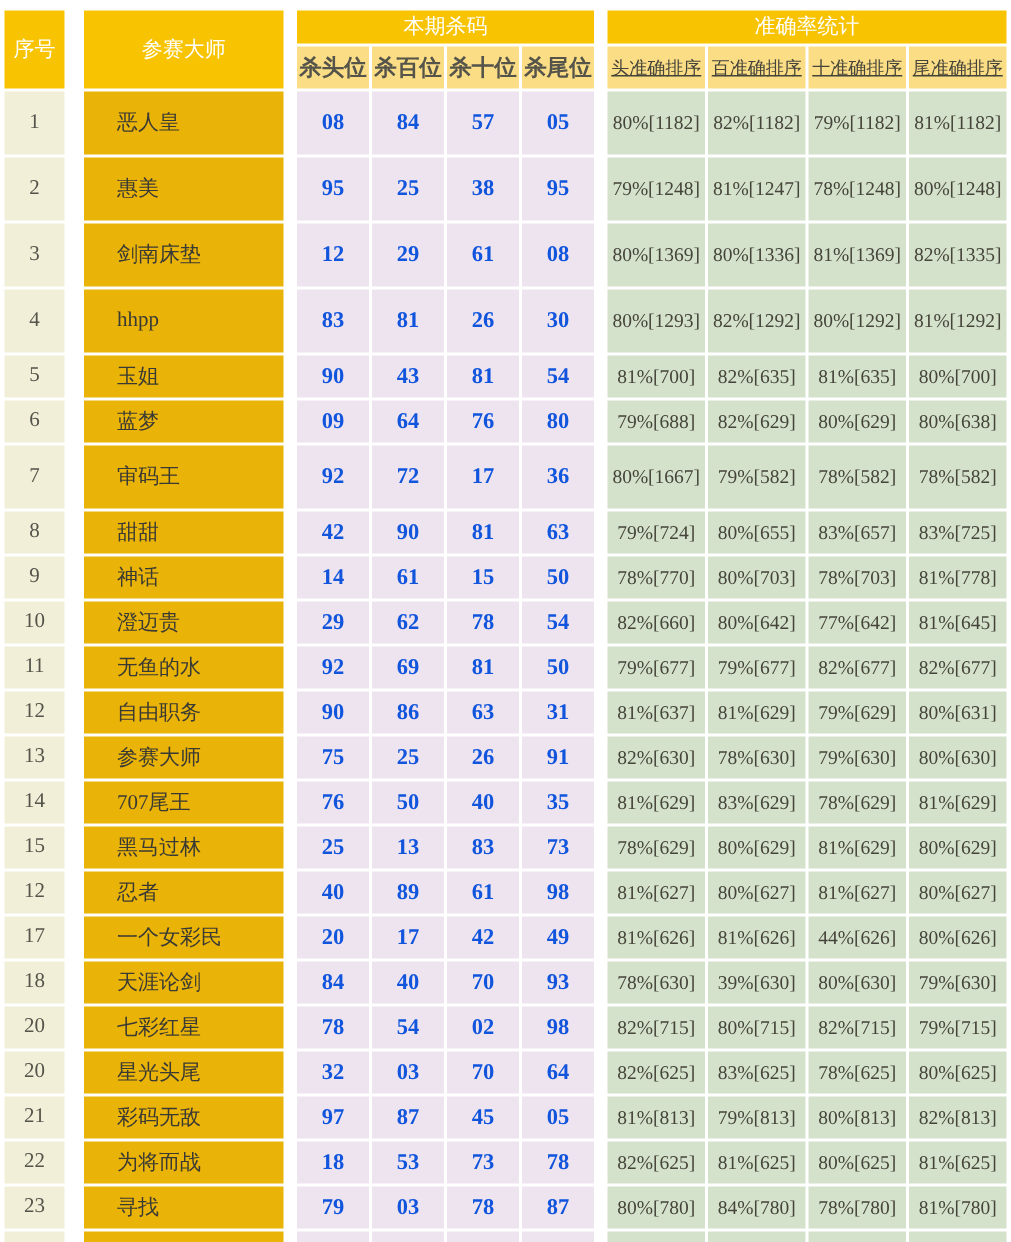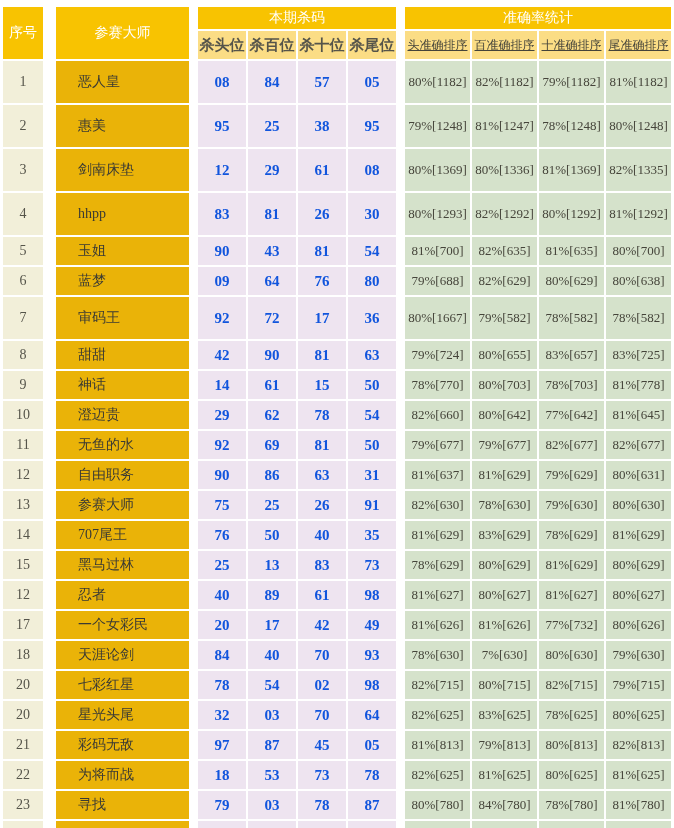--- a/index.html
+++ b/index.html
@@ -374,35 +374,35 @@
           <td class="spacer"></td>
           <td class="master-cell">一个女彩民</td>
           <td class="spacer"></td>
           <td class="kill-cell">20</td>
           <td class="kill-cell">17</td>
           <td class="kill-cell">42</td>
           <td class="kill-cell">49</td>
           <td class="spacer"></td>
           <td class="acc-cell">81%[626]</td>
           <td class="acc-cell">81%[626]</td>
-          <td class="acc-cell">77%[732]</td>
+          <td class="acc-cell">44%[626]</td>
           <td class="acc-cell">80%[626]</td>
         </tr>
         <tr>
           <td class="seq-cell">18</td>
           <td class="spacer"></td>
           <td class="master-cell">天涯论剑</td>
           <td class="spacer"></td>
           <td class="kill-cell">84</td>
           <td class="kill-cell">40</td>
           <td class="kill-cell">70</td>
           <td class="kill-cell">93</td>
           <td class="spacer"></td>
           <td class="acc-cell">78%[630]</td>
-          <td class="acc-cell">7%[630]</td>
+          <td class="acc-cell">39%[630]</td>
           <td class="acc-cell">80%[630]</td>
           <td class="acc-cell">79%[630]</td>
         </tr>
         <tr>
           <td class="seq-cell">20</td>
           <td class="spacer"></td>
           <td class="master-cell">七彩红星</td>
           <td class="spacer"></td>
           <td class="kill-cell">78</td>
           <td class="kill-cell">54</td>

